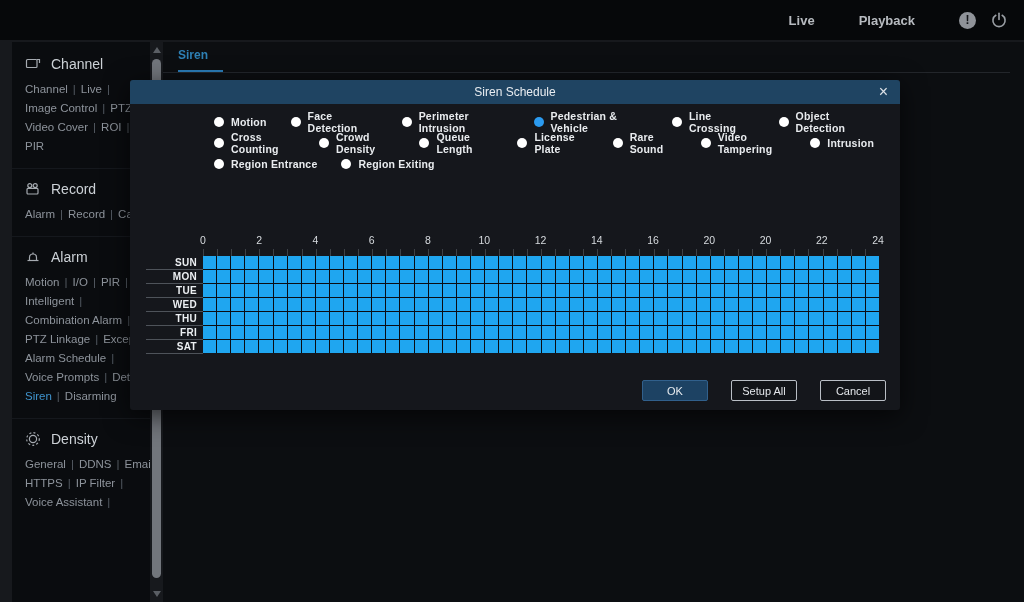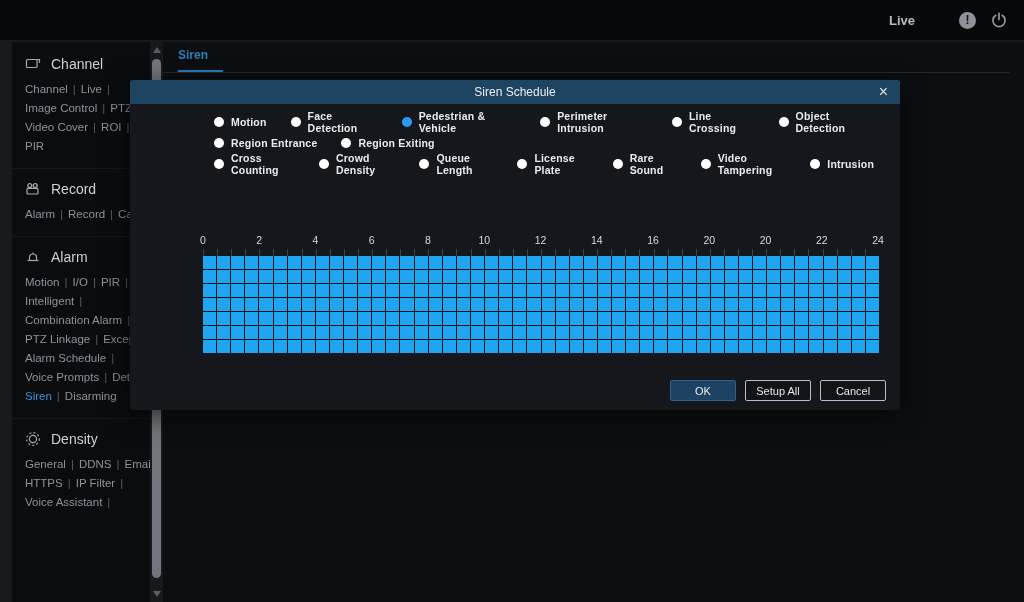--- a/index.html
+++ b/index.html
@@ -79,34 +79,35 @@
   .ruler{height:7px;width:676px;
          background-image:repeating-linear-gradient(90deg,#3d4248 0 1px,transparent 1px 14.08px);}
   .grid{display:grid;grid-auto-rows:13px;row-gap:1px;background:#0b0e12;width:676px;}
   .g-row{display:grid;grid-template-columns:repeat(48,1fr);column-gap:1px;}
   .g-cell{background:#15171c;cursor:pointer;}
   .g-cell.on{background:#1fa6f0;}
   .days{position:absolute;top:7px;right:100%;width:57px;margin-right:0;}
   .day{height:14px;box-sizing:border-box;border-bottom:1px solid #4e535a;color:#eceff2;
        font-size:10px;font-weight:bold;text-align:right;padding-right:6px;line-height:13px;letter-spacing:.3px;}
 
-  .m-buttons{position:absolute;right:14px;bottom:9px;display:flex;gap:9px;}
+  .m-buttons{position:absolute;right:14px;bottom:9px;display:flex;gap:23px;}
   .btn{min-width:66px;height:21px;font-size:11px;border-radius:2px;cursor:pointer;
        font-family:"Liberation Sans","DejaVu Sans",sans-serif;
        background:#121418;border:1px solid #b9bec5;color:#e3e6ea;padding:0 10px;}
   .btn.primary{background:#1d4263;border:1px solid #31608c;color:#e8ecf0;}
 </style>
 </head>
 <body>
 
 <div id="app">
 
   <div class="topbar">
     <div class="tb-nav">
         <div class="tb-nav-item">Live</div>
+        <div class="tb-nav-item">Playback</div>
       </div>
     <div class="tb-icons">
       <div class="info-icon">
         <span>!</span>
       </div>
       <div class="power-icon">
         <svg width="18" height="18" viewBox="0 0 18 18">
           <path d="M9 2.2v6.3"></path>
           <path d="M5.8 4.3a6.1 6.1 0 1 0 6.4 0"></path>
         </svg>
@@ -205,74 +206,74 @@
         <div class="radio-row">
           <div class="radio">
             <span class="rdot"></span>
             <span class="rlabel">Motion</span>
           </div>
           <div class="radio">
             <span class="rdot"></span>
             <span class="rlabel">Face Detection</span>
           </div>
           <div class="radio">
+            <span class="rdot"></span>
+            <span class="rlabel">Perimeter Intrusion</span>
+          </div>
+          <div class="radio">
             <span class="rdot sel"></span>
             <span class="rlabel">Pedestrian &amp; Vehicle</span>
           </div>
           <div class="radio">
             <span class="rdot"></span>
-            <span class="rlabel">Perimeter Intrusion</span>
-          </div>
-          <div class="radio">
-            <span class="rdot"></span>
             <span class="rlabel">Line Crossing</span>
           </div>
           <div class="radio">
             <span class="rdot"></span>
             <span class="rlabel">Object Detection</span>
           </div>
         </div>
         <div class="radio-row">
           <div class="radio">
             <span class="rdot"></span>
+            <span class="rlabel">Cross Counting</span>
+          </div>
+          <div class="radio">
+            <span class="rdot"></span>
+            <span class="rlabel">Crowd Density</span>
+          </div>
+          <div class="radio">
+            <span class="rdot"></span>
+            <span class="rlabel">Queue Length</span>
+          </div>
+          <div class="radio">
+            <span class="rdot"></span>
+            <span class="rlabel">License Plate</span>
+          </div>
+          <div class="radio">
+            <span class="rdot"></span>
+            <span class="rlabel">Rare Sound</span>
+          </div>
+          <div class="radio">
+            <span class="rdot"></span>
+            <span class="rlabel">Video Tampering</span>
+          </div>
+          <div class="radio">
+            <span class="rdot"></span>
+            <span class="rlabel">Intrusion</span>
+          </div>
+        </div>
+        <div class="radio-row">
+          <div class="radio">
+            <span class="rdot"></span>
             <span class="rlabel">Region Entrance</span>
           </div>
           <div class="radio">
             <span class="rdot"></span>
             <span class="rlabel">Region Exiting</span>
-          </div>
-        </div>
-        <div class="radio-row">
-          <div class="radio">
-            <span class="rdot"></span>
-            <span class="rlabel">Cross Counting</span>
-          </div>
-          <div class="radio">
-            <span class="rdot"></span>
-            <span class="rlabel">Crowd Density</span>
-          </div>
-          <div class="radio">
-            <span class="rdot"></span>
-            <span class="rlabel">Queue Length</span>
-          </div>
-          <div class="radio">
-            <span class="rdot"></span>
-            <span class="rlabel">License Plate</span>
-          </div>
-          <div class="radio">
-            <span class="rdot"></span>
-            <span class="rlabel">Rare Sound</span>
-          </div>
-          <div class="radio">
-            <span class="rdot"></span>
-            <span class="rlabel">Video Tampering</span>
-          </div>
-          <div class="radio">
-            <span class="rdot"></span>
-            <span class="rlabel">Intrusion</span>
           </div>
         </div>
       </div>
 
 
     <div class="schedule">
       <div class="hours">
           <span class="hour" style="left: 73px;">0</span>
           <span class="hour" style="left: 129.25px;">2</span>
           <span class="hour" style="left: 185.5px;">4</span>
@@ -281,20 +282,29 @@
           <span class="hour" style="left: 354.25px;">10</span>
           <span class="hour" style="left: 410.5px;">12</span>
           <span class="hour" style="left: 466.75px;">14</span>
           <span class="hour" style="left: 523px;">16</span>
           <span class="hour" style="left: 579.25px;">20</span>
           <span class="hour" style="left: 635.5px;">20</span>
           <span class="hour" style="left: 691.75px;">22</span>
           <span class="hour" style="left: 748px;">24</span>
         </div>
       <div class="sched-body">
+        <div class="days">
+            <div class="day">SUN</div>
+            <div class="day">MON</div>
+            <div class="day">TUE</div>
+            <div class="day">WED</div>
+            <div class="day">THU</div>
+            <div class="day">FRI</div>
+            <div class="day">SAT</div>
+          </div>
         <div class="ruler"></div>
         <div class="grid">
             <div class="g-row">
               <div class="g-cell on" style="background: rgb(31, 166, 240);"></div>
               <div class="g-cell on" style="background: rgb(31, 166, 240);"></div>
               <div class="g-cell on" style="background: rgb(31, 166, 240);"></div>
               <div class="g-cell on" style="background: rgb(31, 166, 240);"></div>
               <div class="g-cell on" style="background: rgb(31, 166, 240);"></div>
               <div class="g-cell on" style="background: rgb(31, 166, 240);"></div>
               <div class="g-cell on" style="background: rgb(31, 166, 240);"></div>

